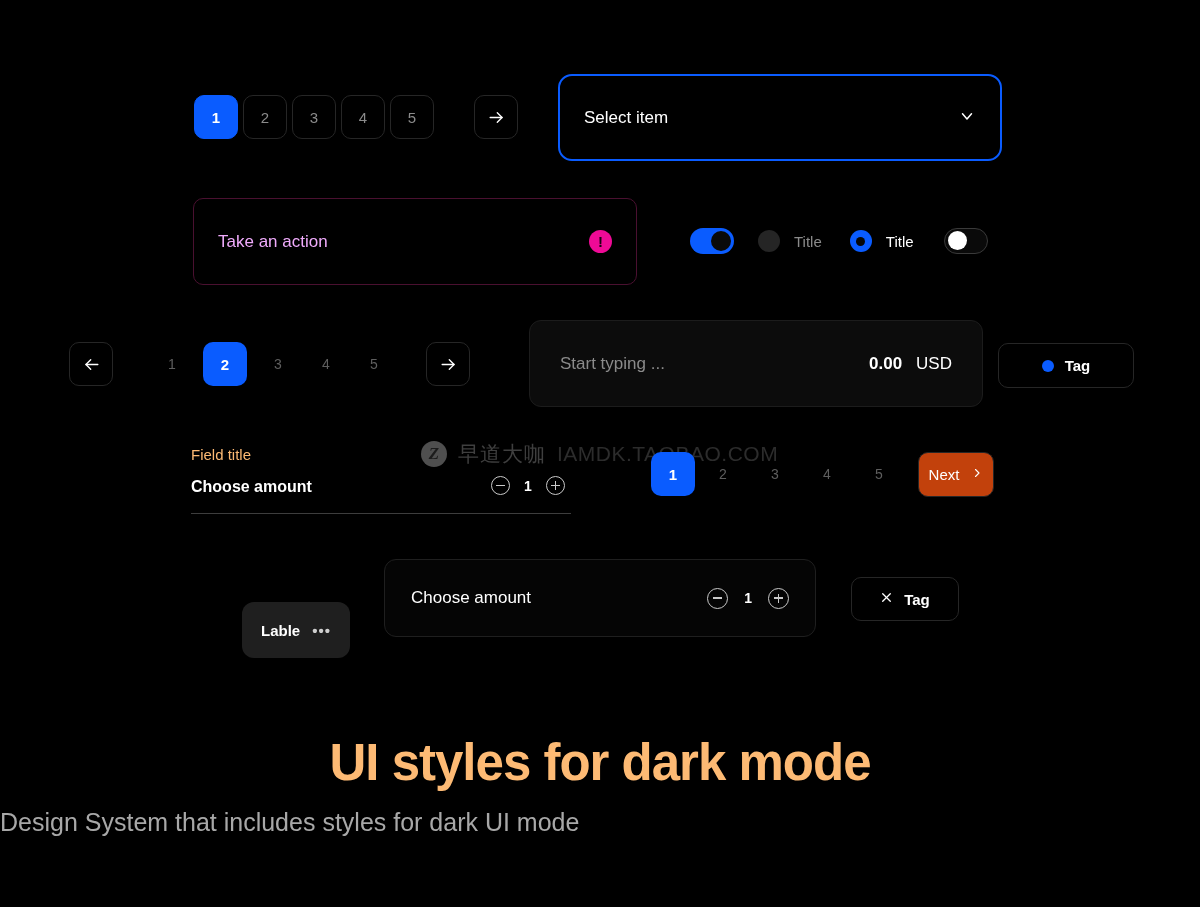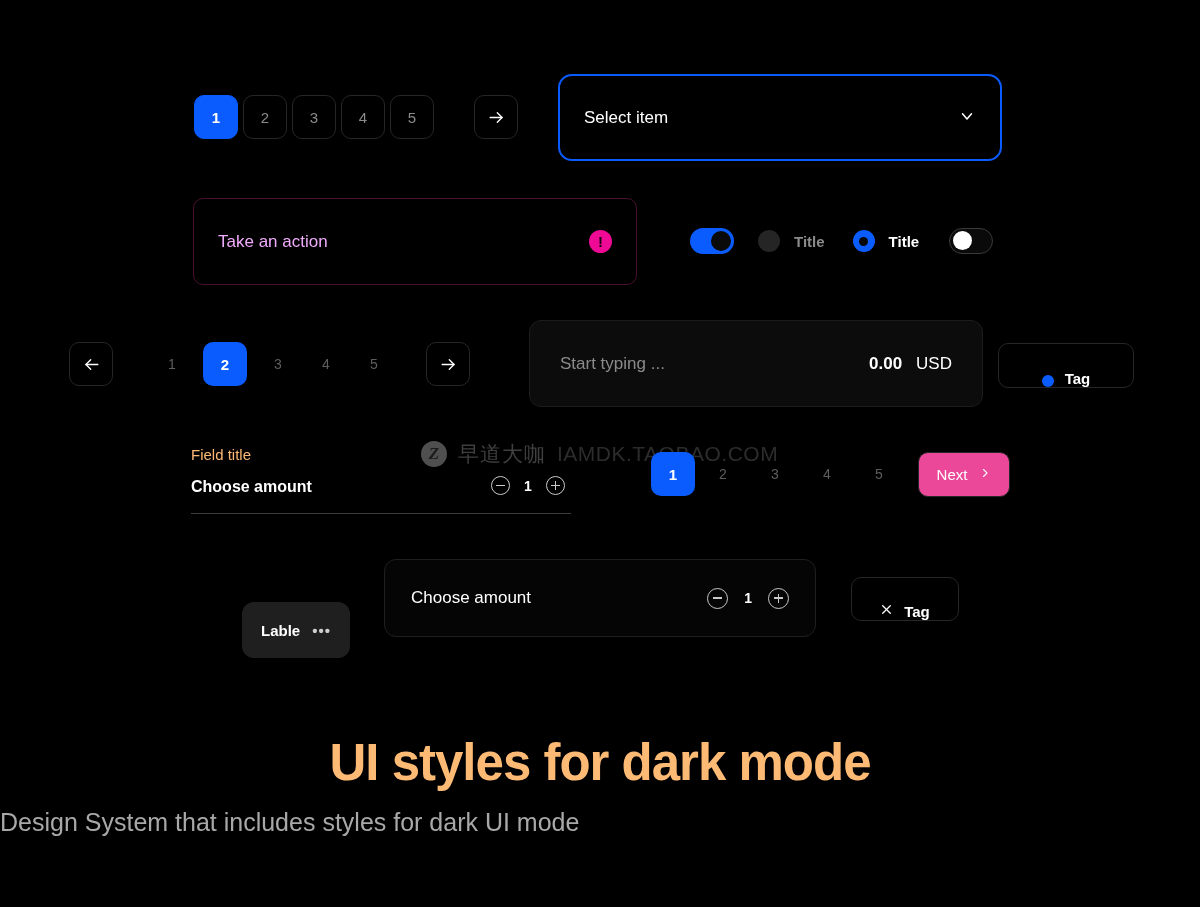--- a/index.html
+++ b/index.html
@@ -155,21 +155,21 @@
     background: #0a5cff;
     position: relative;
     cursor: pointer;
   }
   .radio-on::after {
     content: ""; position: absolute;
     width: 9px; height: 9px; border-radius: 50%;
     background: #070707;
     top: 6.5px; left: 6.5px;
   }
-  .rl { color: #8b8b8b; font-size: 15px; font-weight: bold; }
+  .rl { color: #8b8b8b; font-size: 15px; font-weight: normal; }
   .rl.sel { color: #ffffff; }
 
   
   .typing-field {
     width: 454px;
     height: 87px;
     border-radius: 12px;
     background: #0c0c0c;
     border: 1px solid #1c1c1c;
     display: flex;
@@ -181,21 +181,21 @@
   .typing-val { color: #ffffff; font-size: 17px; font-weight: bold; margin-right: 14px; }
   .typing-cur { color: #ffffff; font-size: 17px; }
 
   
   .tag-btn {
     height: 45px;
     border-radius: 10px;
     border: 1px solid #262626;
     background: #000000;
     display: flex;
-    align-items: flex-end;
+    align-items: center;
     justify-content: center;
     gap: 11px;
     color: #ffffff;
     font-size: 15px;
     font-weight: bold;
     cursor: pointer;
   }
   .tag-dot { width: 12px; height: 12px; border-radius: 50%; background: #0a5cff; }
   .tag-x { font-size: 16px; color: #ffffff; }
 
@@ -214,24 +214,24 @@
   }
   .step-btn .bar-h, .step-btn .bar-v {
     position: absolute; background: #c9c9c9;
   }
   .step-btn .bar-h { width: 9px; height: 1.3px; }
   .step-btn .bar-v { width: 1.3px; height: 9px; }
   .step-val { color: #ffffff; font-size: 14px; font-weight: bold; }
 
   
   .next-btn {
-    width: 92px; height: 45px;
+    width: 76px; height: 45px;
     border-radius: 10px;
     border: 1px solid #262626;
-    background: #ec4899;
+    background: #c2410c;
     display: flex; align-items: center; justify-content: center;
     gap: 12px;
     color: #ffffff; font-size: 15px;
     cursor: pointer;
   }
 
   
   .lable-chip {
     width: 108px; height: 56px;
     border-radius: 12px;

